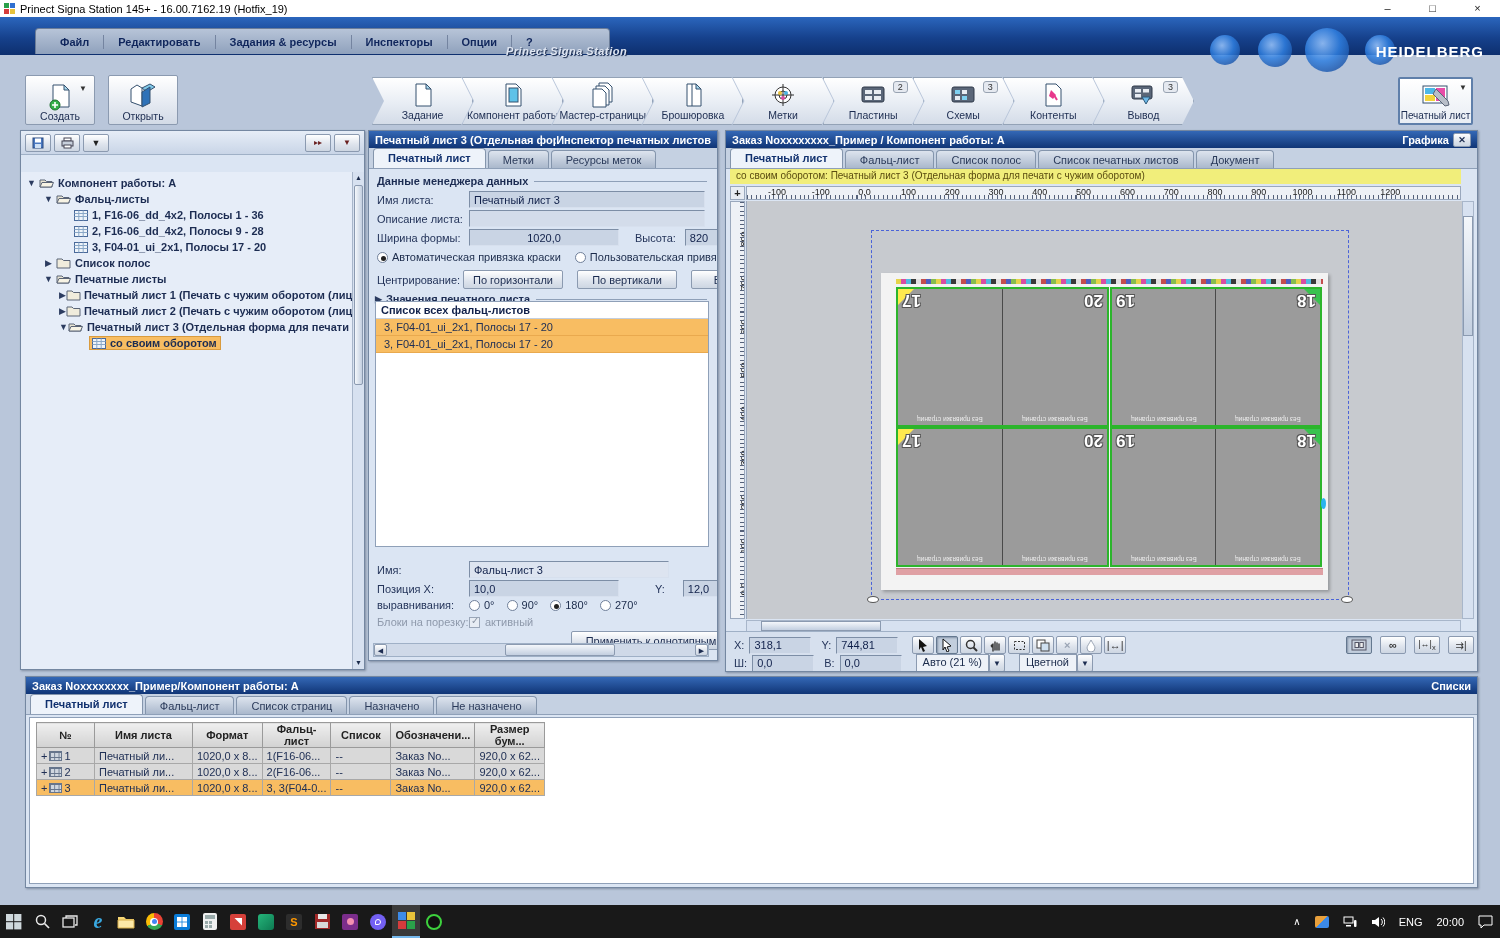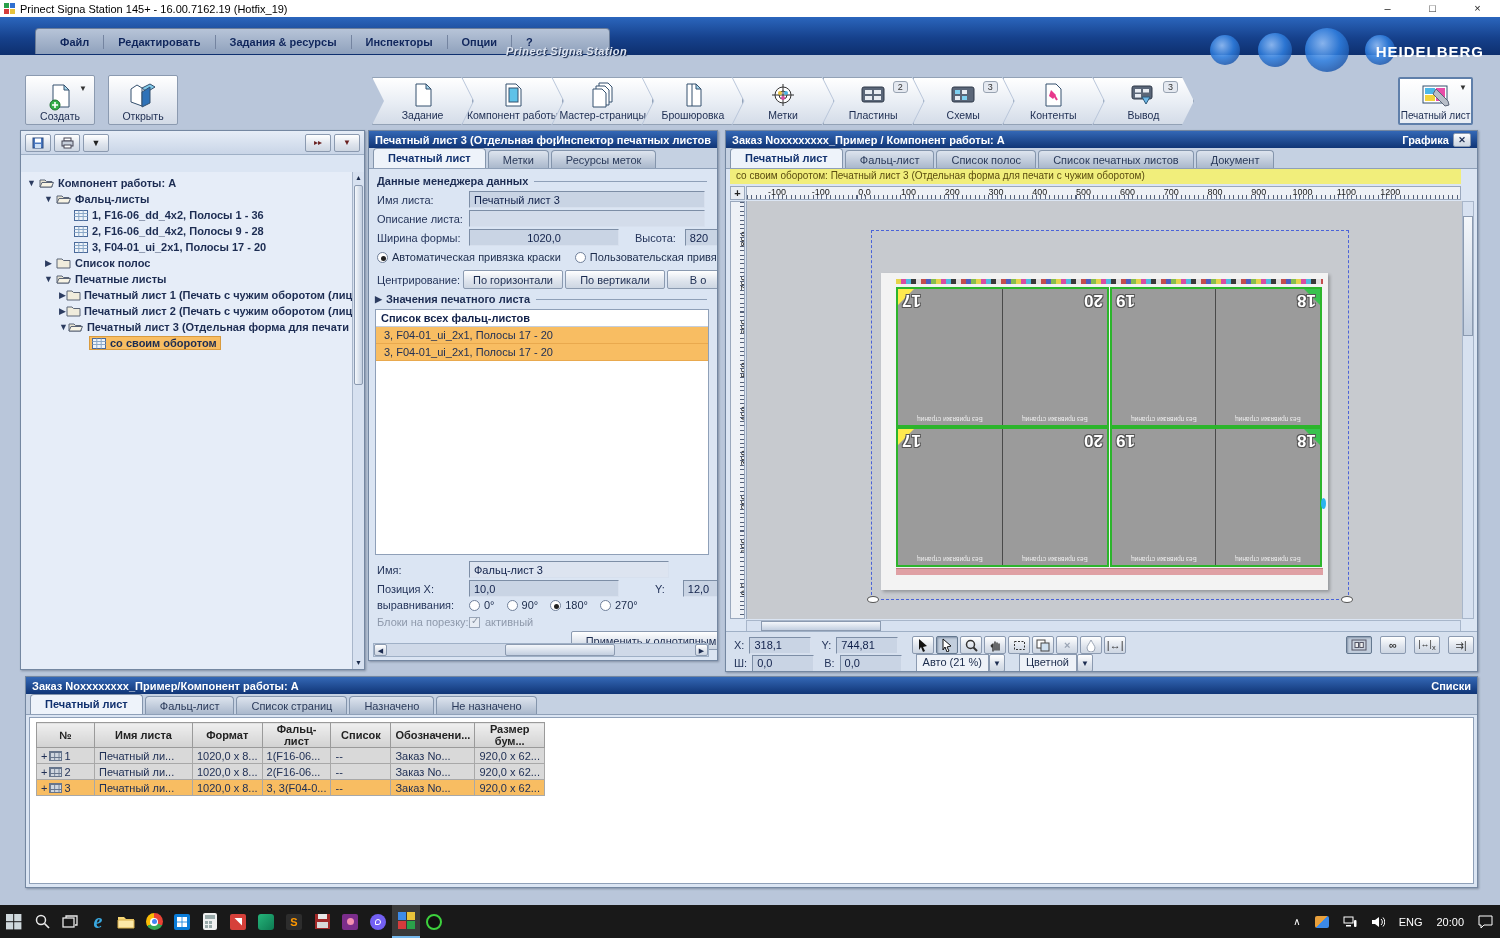--- a/index.html
+++ b/index.html
@@ -507,32 +507,32 @@
           <span class="rdot on"></span>
           <span>Автоматическая привязка краски</span>
         </span>
         <span class="radio">
           <span class="rdot"></span>
           <span>Пользовательская привязка</span>
         </span>
       </div>
     <div class="frow" style="left:8px;top:101px;">
       <span class="st-lab" style="width:86px;">Центрирование:</span>
-      <span id="centering-btns" style="display:inline-flex;gap:2px;">
+      <span id="centering-btns" style="display:inline-flex;gap:14px;">
           <button class="obtn" style="height: 19px; width: 100px; font-size: 11px;">По горизонтали</button>
           <button class="obtn" style="height: 19px; width: 100px; font-size: 11px;">По вертикали</button>
           <button class="obtn" style="height: 19px; width: 62px; font-size: 11px;">В о</button>
         </span>
     </div>
     <div class="frow legend" style="left:6px;top:124px;right:10px;position:absolute;font-weight:bold;">
       <span style="font-size:9px;margin-right:4px;color:#2c3c60;">▶</span>
       <span>Значения печатного листа</span>
         <span class="line"></span>
     </div>
-    <div class="flist" style="top:140px;height:246px;">
+    <div class="flist" style="top:132px;height:246px;">
       <div class="flist-title">Список всех фальц-листов</div>
       <div id="flist-rows">
           <div class="flist-row">3, F04-01_ui_2x1, Полосы 17 - 20</div>
           <div class="flist-row">3, F04-01_ui_2x1, Полосы 17 - 20</div>
         </div>
     </div>
     <div class="frow" style="left:8px;top:392px;">
       <span class="st-lab" style="width:92px;">Имя:</span>
       <input class="inset grayed" style="width: 200px; background: rgb(221, 228, 240);" value="Фальц-лист 3">
     </div>

